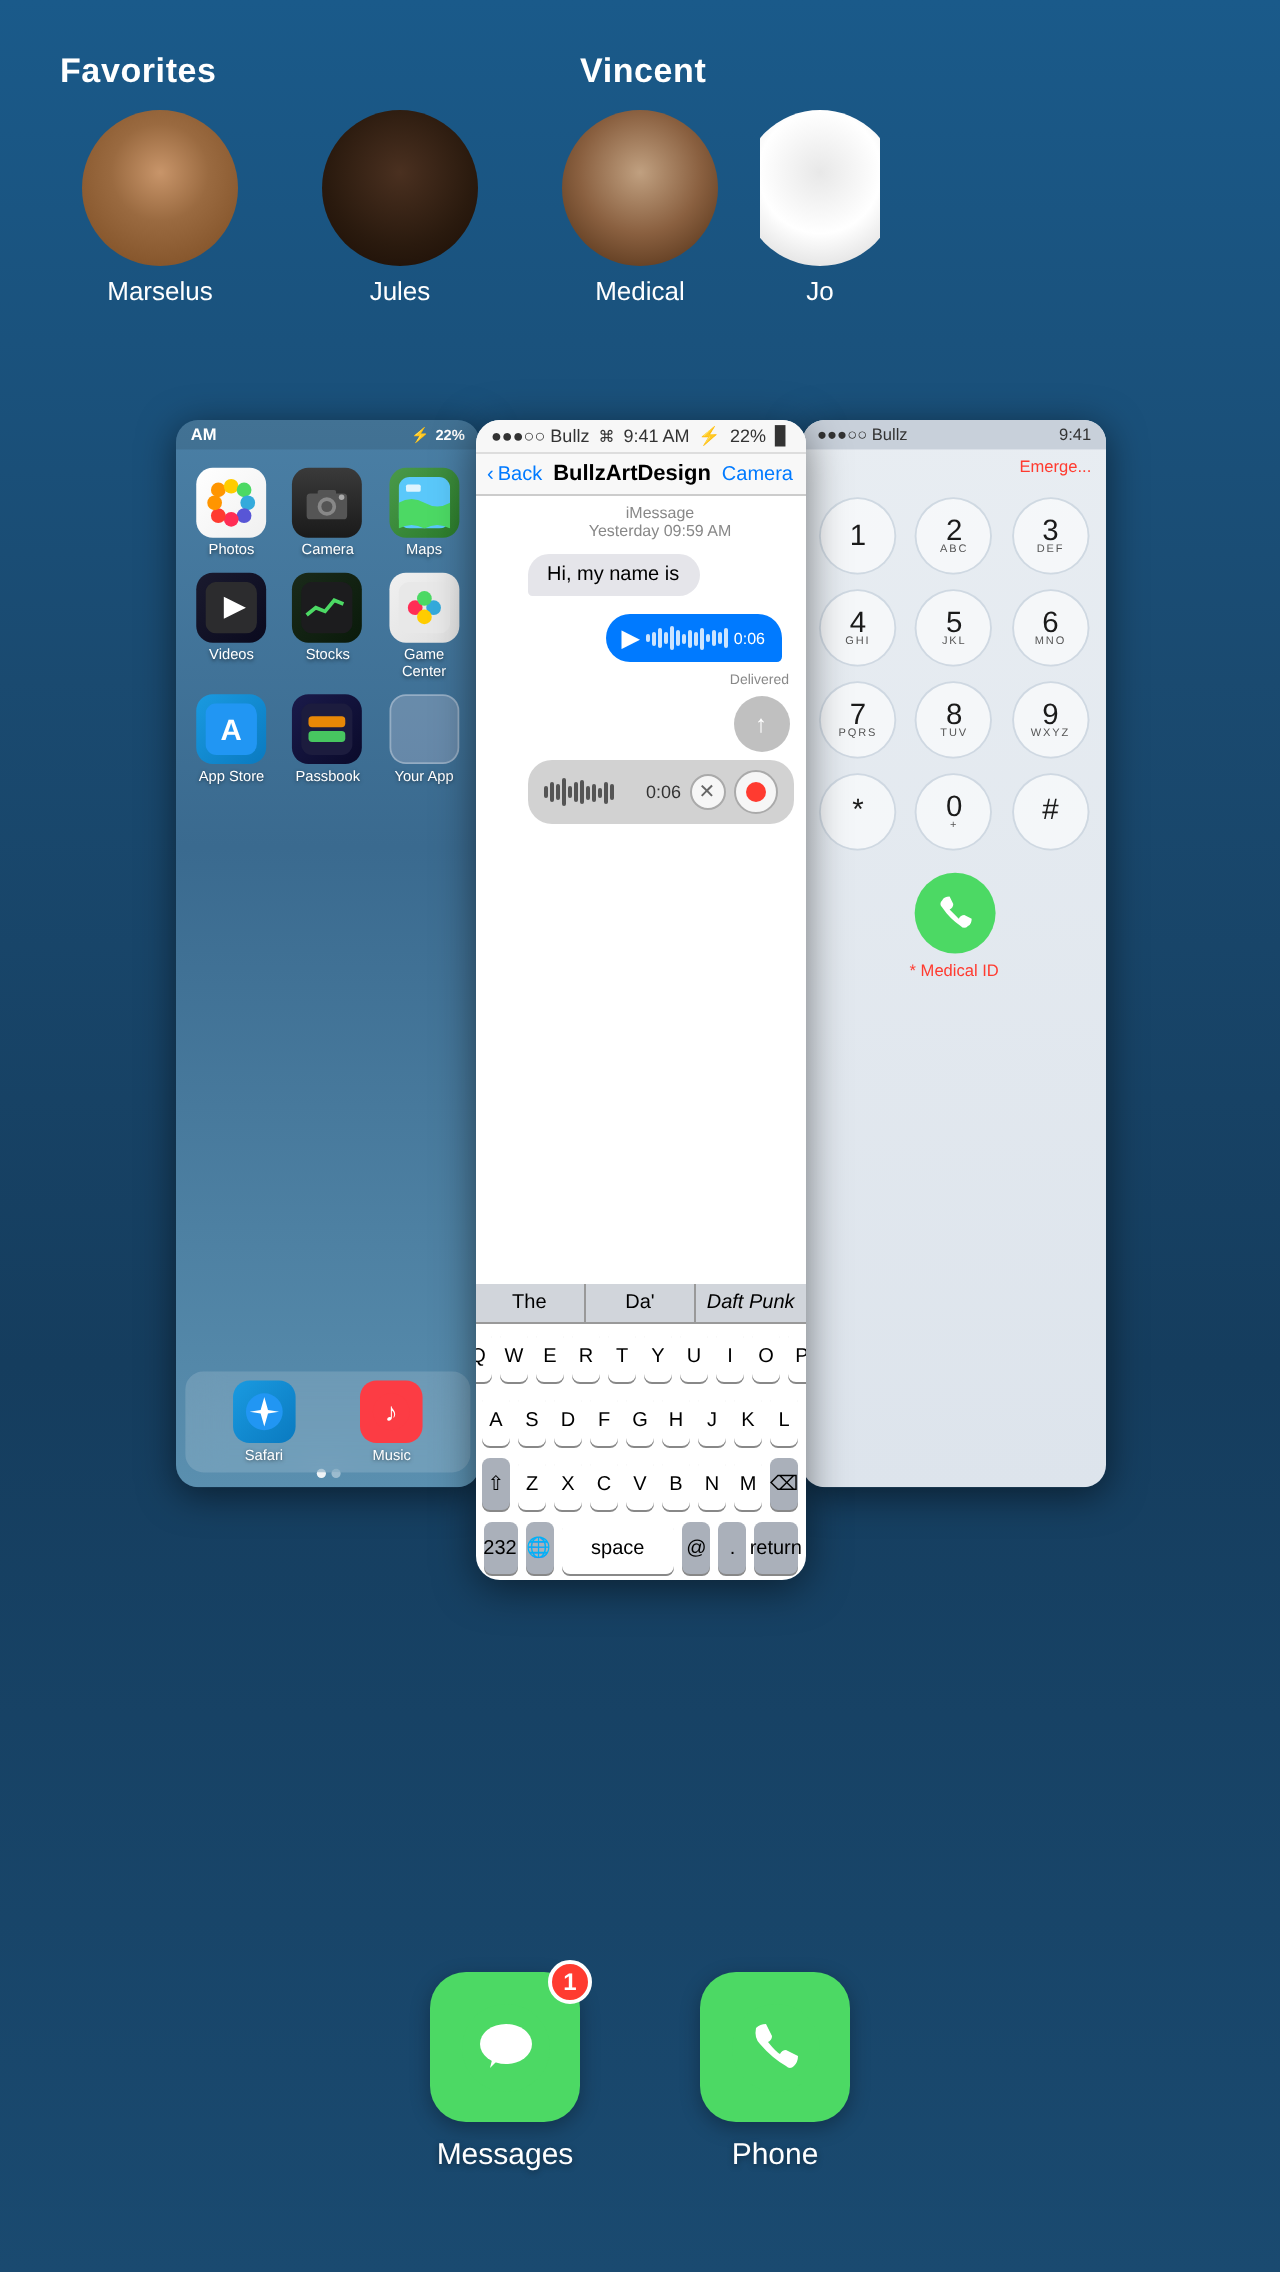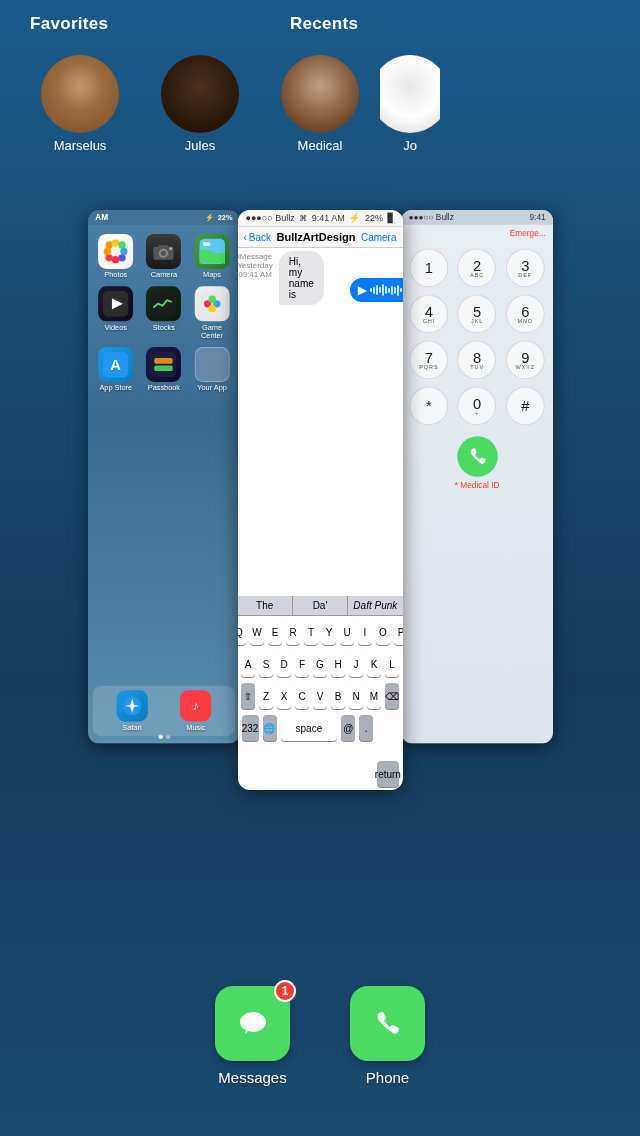--- a/index.html
+++ b/index.html
@@ -38,21 +38,21 @@
     .contacts-section {
       display: flex;
       flex-direction: row;
       padding: 10px 20px;
       width: 100%;
       position: relative;
     }
 
     .section-label {
       position: absolute;
-      top: 4px;
+      top: 16px;
       color: white;
       font-size: 17px;
       font-weight: 600;
       letter-spacing: 0.3px;
     }
 
     .favorites-label { left: 30px; }
     .recents-label { left: 290px; }
 
     .contacts-row {
@@ -299,21 +299,22 @@
       font-size: 9px;
       margin: 3px 6px;
       align-self: flex-end;
       display: flex;
       align-items: center;
       gap: 3px;
     }
 
     .msg-area {
       display: flex;
-      flex-direction: row;
+      flex-direction: column;
+      margin-left: 20px;
     }
 
     .msg-delivered {
       font-size: 7px;
       color: #888;
       text-align: right;
       margin-right: 8px;
     }
 
     
@@ -564,21 +565,21 @@
     }
   </style>
 </head>
 <body>
 
 <div class="bg-ocean"></div>
 
 <div class="multitask-area">
   <div class="contacts-section">
     <span class="section-label favorites-label">Favorites</span>
-    <span class="section-label recents-label">Recents</span>
+    <span class="section-label recents-label">Vincent</span>
     <div class="contacts-row">
 
       <div class="contact-item">
         <div class="contact-avatar face-marselus"></div>
         <span class="contact-name">Marselus</span>
       </div>
 
       <div class="contact-item">
         <div class="contact-avatar face-jules"></div>
         <span class="contact-name">Jules</span>
@@ -758,21 +759,21 @@
           <span>‹</span>
           <span>Back</span>
         </div>
         <span class="msg-nav-title">BullzArtDesign</span>
         <span class="msg-nav-detail">Camera</span>
       </div>
 
       <div class="msg-area">
         <div class="msg-timestamp">
           <div>iMessage</div>
-          <div>Yesterday 09:41 AM</div>
+          <div>Yesterday 09:59 AM</div>
         </div>
 
         <div class="msg-bubble-received">
           <span>Hi, my name is</span>
         </div>
 
         <div style="display:flex;justify-content:flex-end;margin:3px 6px;">
           <div class="msg-bubble-sent">
             <span style="font-size:12px;">▶</span>
             <div class="audio-wave">
@@ -867,21 +868,21 @@
             <div class="key">M</div>
           <div class="key key-dark" style="flex:0.8;">⌫</div>
         </div>
 
         <div class="key-row">
           <div class="key key-dark" style="flex:1.2;">232</div>
           <div class="key key-dark" style="flex:0.8;">🌐</div>
           <div class="key key-space">space</div>
           <div class="key key-dark" style="flex:0.6;">@</div>
           <div class="key key-dark" style="flex:0.6;">.</div>
-          <div class="key key-dark" style="flex:1.5;margin-top:46px;">return</div>
+          <div class="key key-dark" style="flex:1.5;">return</div>
         </div>
       </div>
     </div>
   </div>
 
   <div class="phone-card phone-card-right">
     <div class="right-card-bg">
 
       <div class="dialer-status">
         <span>●●●○○ Bullz</span>

